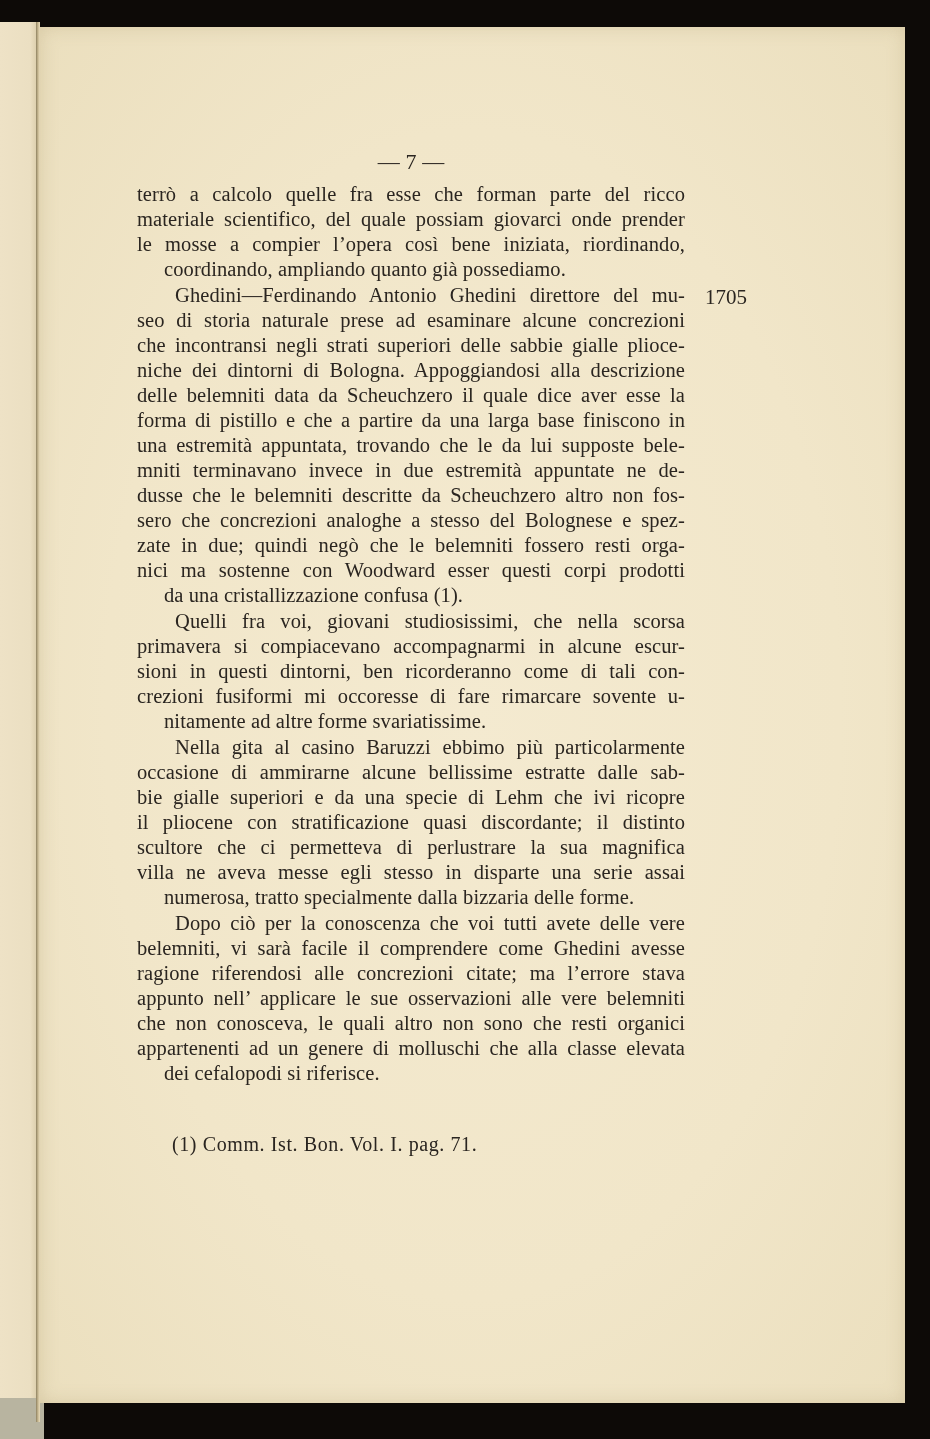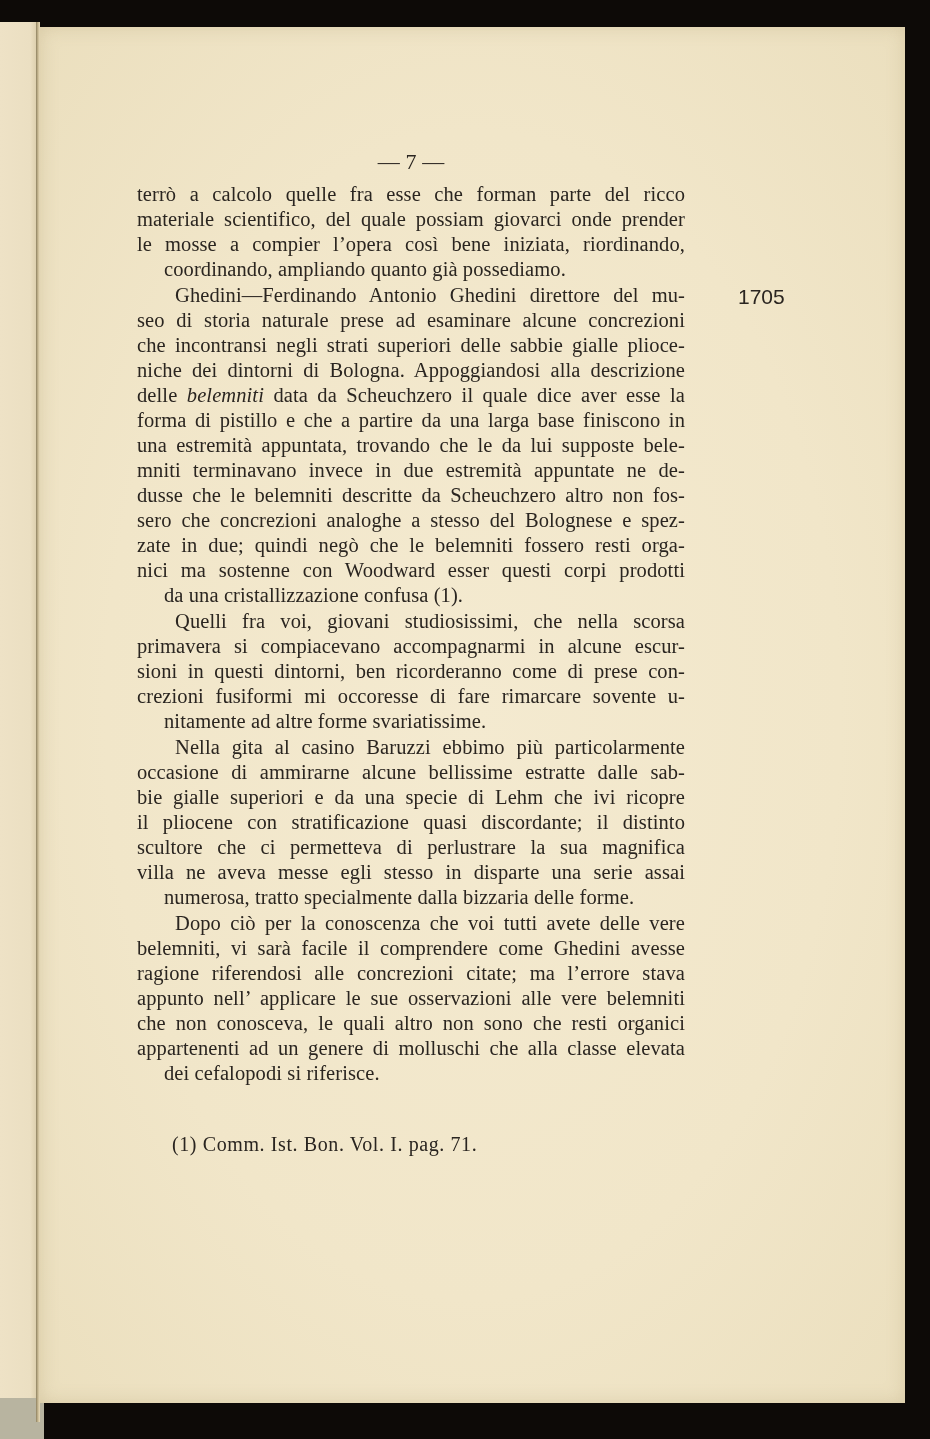--- a/index.html
+++ b/index.html
@@ -35,24 +35,24 @@
     position: absolute; left: 0; top: 122px; width: 548px; text-align: center;
     font-size: 22px;
   }
   .line {
     position: absolute; left: 0; width: 548px; height: 24px; line-height: 24px;
     white-space: nowrap; text-align: justify; text-align-last: justify;
   }
   .line.last { text-align-last: left; margin-left: 27px; }
   .line.indent { left: 38px; width: 510px; }
   .bold { font-weight: normal; }
-  .italic { font-style: italic; }
+  .italic { }
   .margin-number {
-    position: absolute; left: 698px; top: 258px;
-    font-family: Liberation Sans, sans-serif;
+    position: absolute; left: 665px; top: 258px;
+    font-family: Liberation Serif, serif;
     font-size: 21px; color: #2a2520;
   }
   .footnote {
     position: absolute; left: 132px; top: 1106px;
     font-family: "Liberation Serif", "DejaVu Serif", serif;
     font-size: 20px; color: #2a2520; letter-spacing: 0.6px;
     white-space: nowrap;
   }
 </style>
 </head>
@@ -80,21 +80,21 @@
     <div class="line" style="top:406px">una estremità appuntata, trovando che le da lui supposte bele-</div>
     <div class="line" style="top:431px">mniti terminavano invece in due estremità appuntate ne de-</div>
     <div class="line" style="top:456px">dusse che le belemniti descritte da Scheuchzero altro non fos-</div>
     <div class="line" style="top:481px">sero che concrezioni analoghe a stesso del Bolognese e spez-</div>
     <div class="line" style="top:506px">zate in due; quindi negò che le belemniti fossero resti orga-</div>
     <div class="line" style="top:531px">nici ma sostenne con Woodward esser questi corpi prodotti</div>
     <div class="line last" style="top:556px">da una cristallizzazione confusa (1).</div>
 
     <div class="line indent" style="top:582px">Quelli fra voi, giovani studiosissimi, che nella scorsa</div>
     <div class="line" style="top:607px">primavera si compiacevano accompagnarmi in alcune escur-</div>
-    <div class="line" style="top:632px">sioni in questi dintorni, ben ricorderanno come di prese con-</div>
+    <div class="line" style="top:632px">sioni in questi dintorni, ben ricorderanno come di tali con-</div>
     <div class="line" style="top:657px">crezioni fusiformi mi occoresse di fare rimarcare sovente u-</div>
     <div class="line last" style="top:682px">nitamente ad altre forme svariatissime.</div>
 
     <div class="line indent" style="top:708px">Nella gita al casino Baruzzi ebbimo più particolarmente</div>
     <div class="line" style="top:733px">occasione di ammirarne alcune bellissime estratte dalle sab-</div>
     <div class="line" style="top:758px">bie gialle superiori e da una specie di Lehm che ivi ricopre</div>
     <div class="line" style="top:783px">il pliocene con stratificazione quasi discordante; il distinto</div>
     <div class="line" style="top:808px">scultore che ci permetteva di perlustrare la sua magnifica</div>
     <div class="line" style="top:833px">villa ne aveva messe egli stesso in disparte una serie assai</div>
     <div class="line last" style="top:858px">numerosa, tratto specialmente dalla bizzaria delle forme.</div>

